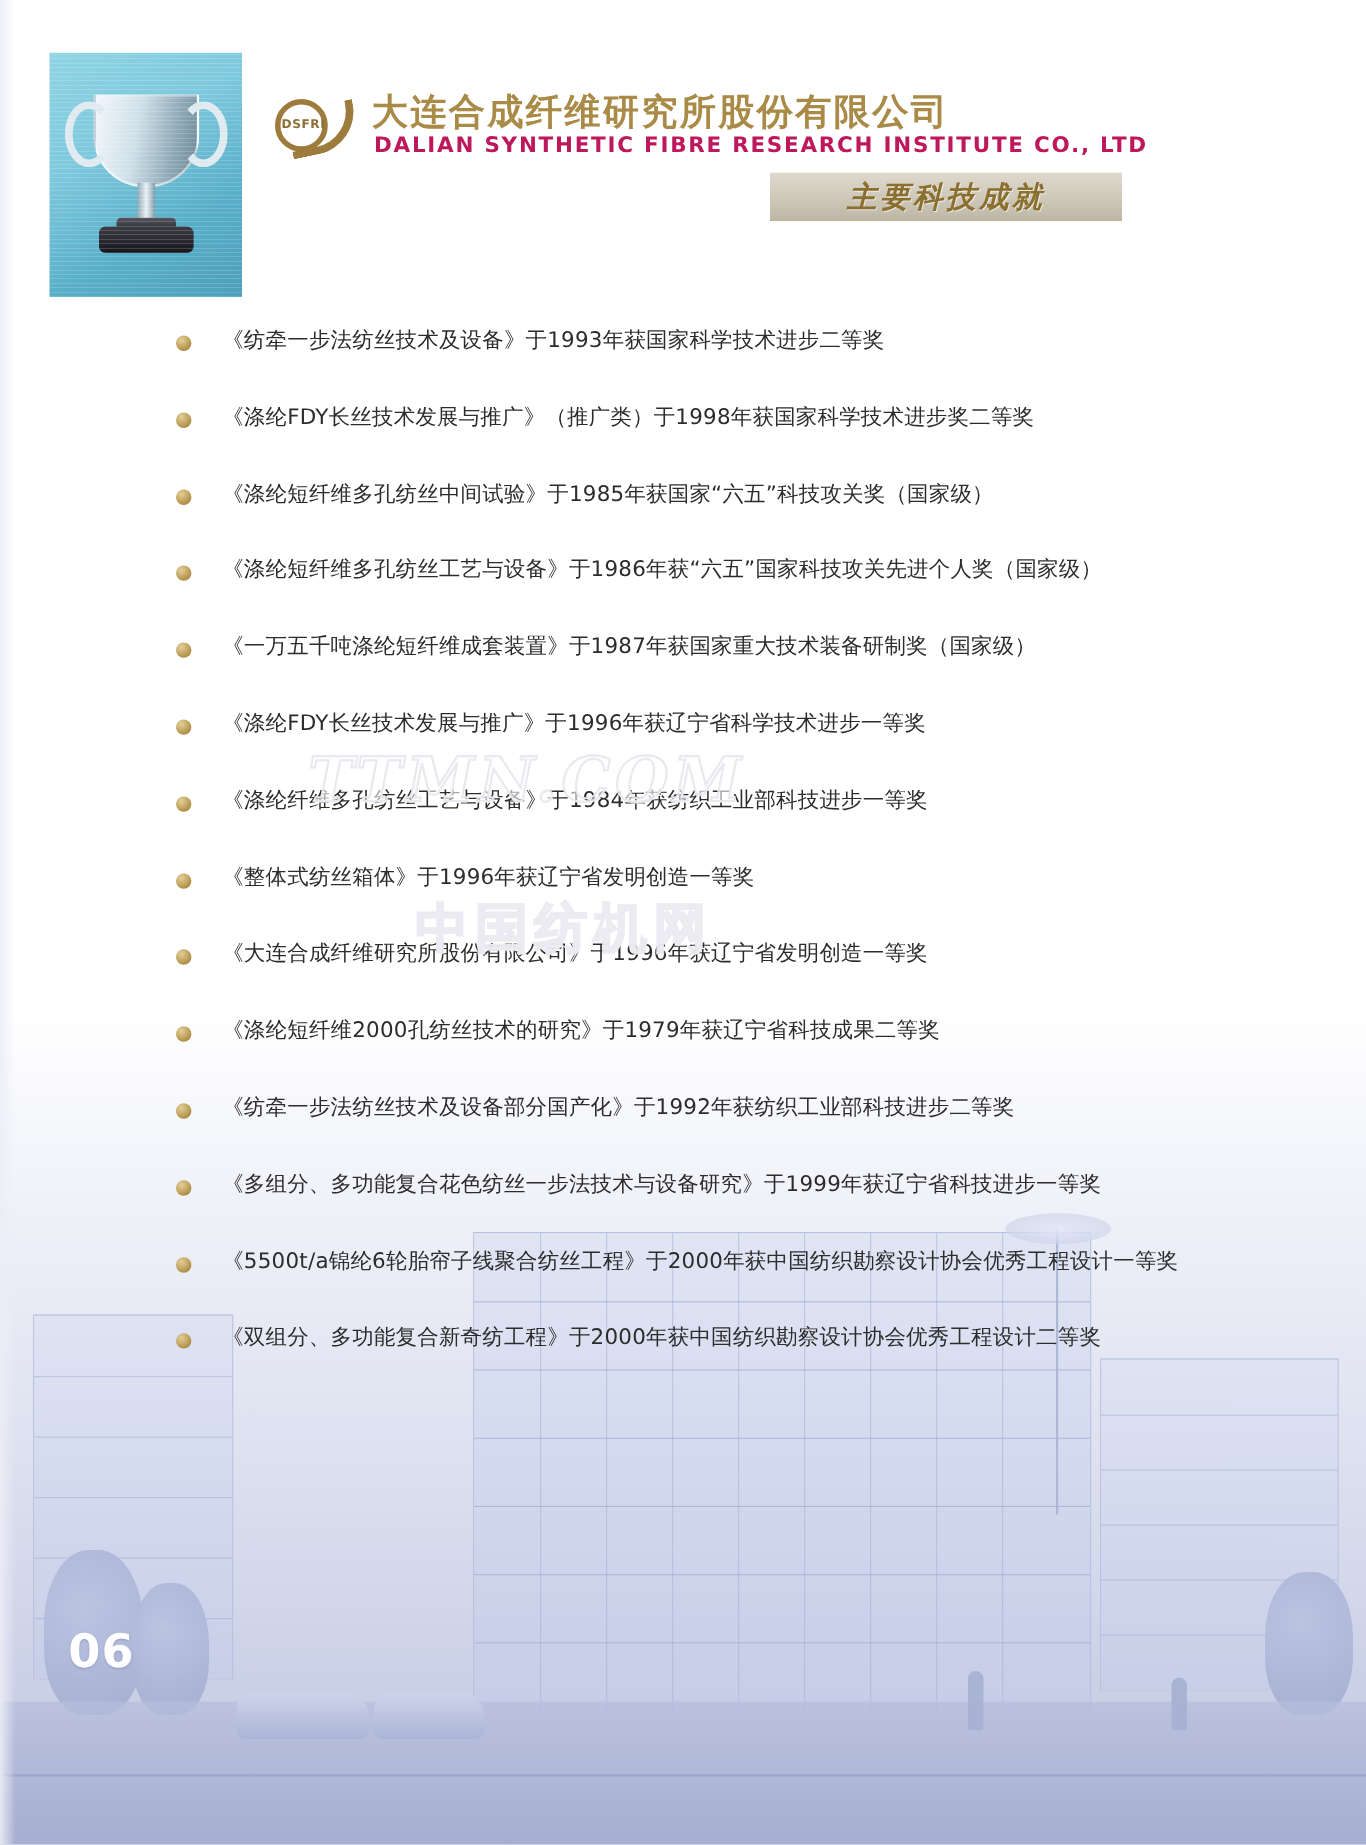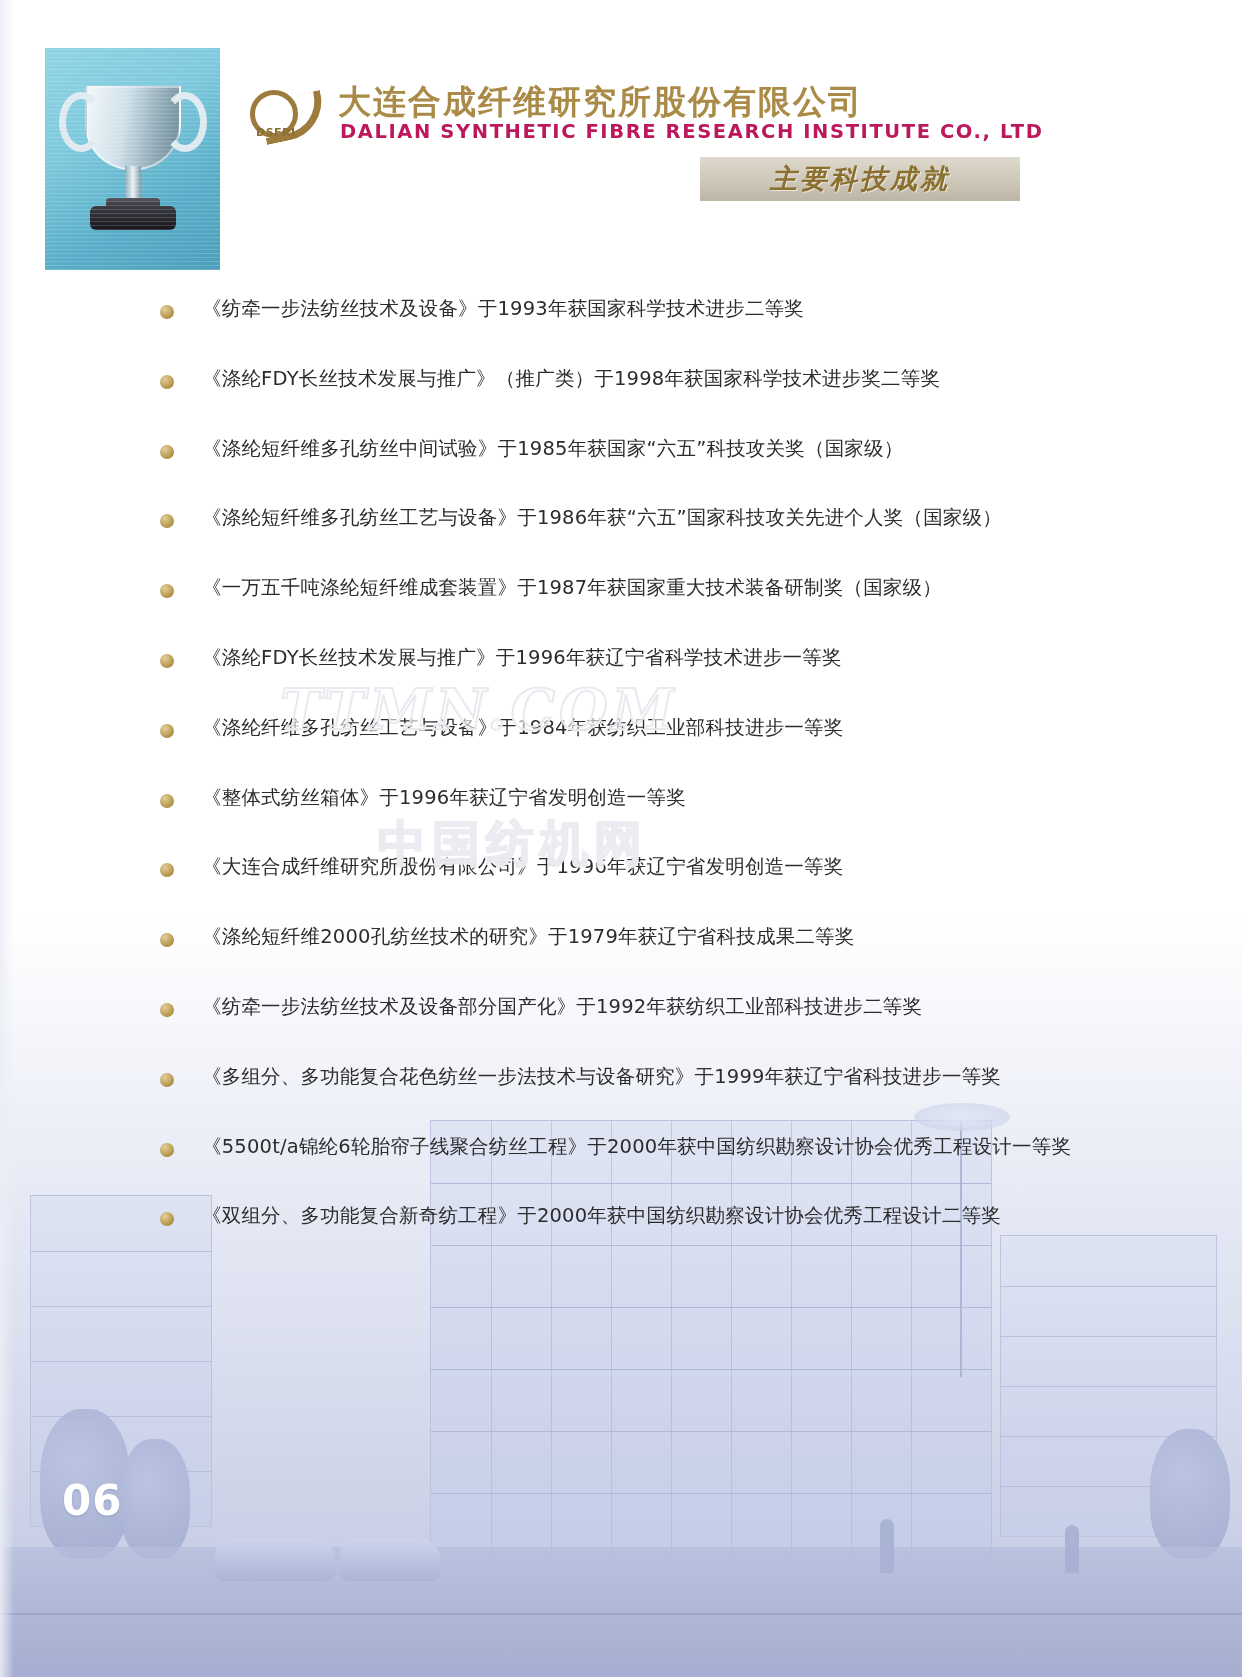--- a/index.html
+++ b/index.html
@@ -218,21 +218,21 @@
     left: 12px; top: 8px;
     width: 56px; height: 36px;
     border-bottom: 7px solid #9c7b3c;
     border-right: 7px solid #9c7b3c;
     border-radius: 0 0 40px 0;
     transform: rotate(-12deg);
   }
   .logo-mark .abbr {
     position: absolute;
     left: 6px;
-    top: 38px;
+    top: 18px;
     font-size: 11px;
     font-weight: bold;
     color: #8d6e34;
     letter-spacing: 0.5px;
   }
 
   .company-cn {
     position: absolute;
     left: 338px;
     top: 80px;

